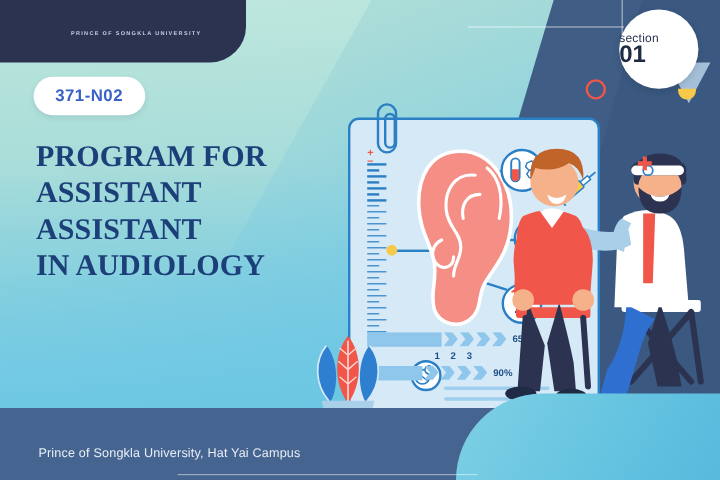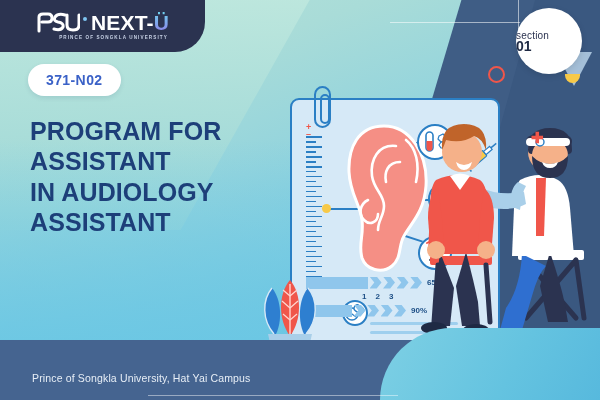--- a/index.html
+++ b/index.html
@@ -87,33 +87,33 @@
   }
 
   
   .headline{
     position:absolute;top:116px;left:30px;z-index:6;
     width:280px;
   }
   .headline div{
     font-size:25px;line-height:1.21;font-weight:700;
     color:#1d3f79;letter-spacing:.1px;
-    font-family:Liberation Sans, sans-serif;
+    font-family:Liberation Serif, serif;
   }
 
   
   .section-badge{
     position:absolute;top:8px;right:18px;z-index:8;
     width:66px;height:66px;border-radius:50%;
     background:#fff;
     display:flex;flex-direction:column;align-items:flex-start;justify-content:center;
     box-shadow:0 2px 6px rgba(0,0,0,.12);
   }
   .section-badge .lbl{font-size:10px;color:#2b3350;letter-spacing:.2px;margin-bottom:-2px;}
-  .section-badge .num{font-size:14px;font-weight:700;color:#1f2a44;line-height:1;}
+  .section-badge .num{font-size:20px;font-weight:700;color:#1f2a44;line-height:1;}
   .badge-cone{
     position:absolute;top:52px;right:8px;z-index:7;
     width:0;height:0;
     border-left:18px solid transparent;
     border-right:18px solid transparent;
     border-top:34px solid rgba(200,226,245,.75);
   }
   .badge-bulb2{
     position:absolute;top:74px;right:20px;z-index:7;
     width:15px;height:9px;border-radius:0 0 9px 9px;background:#f7c948;
@@ -252,43 +252,32 @@
   <div class="bg-mint-wedge"></div>
   <div class="bg-sky-band"></div>
   <div class="bg-right-panel"></div>
   <div class="bg-right-panel-dark"></div>
 
   <div class="hline" style="left:390px;top:22px;width:130px;"></div>
   <div class="vline" style="left:518px;top:0;height:34px;"></div>
   <div class="hline" style="left:0;top:22px;width:190px;opacity:.35;"></div>
 
   <div class="logo-plate">
-    <div class="logo-row">
-      <span class="logo-psu">
-        <svg width="44" height="21" viewBox="0 0 44 21">
-          <path d="M3 19 L3 5 Q3 2 7 2 L12 2 Q16 2 16 6 Q16 10 12 10 L6 10" fill="none" stroke="#ffffff" stroke-width="3" stroke-linecap="round"></path>
-          <path d="M29 3 Q22 1 19 5 Q17 9 22 10 Q28 11 27 15 Q25 19 18 17" fill="none" stroke="#ffffff" stroke-width="3" stroke-linecap="round"></path>
-          <path d="M31 3 L31 13 Q31 18 37 18 Q43 18 43 13 L43 3" fill="none" stroke="#ffffff" stroke-width="3" stroke-linecap="round"></path>
-        </svg>
-      </span>
-      <span class="logo-dot"></span>
-      <span class="logo-next"><span class="c1">NEXT-</span><span class="logo-u">Ü</span></span>
-    </div>
     <div class="logo-sub">PRINCE OF SONGKLA UNIVERSITY</div>
   </div>
 
   <div class="code-pill">
     <span>371-N02</span>
   </div>
 
   <div class="headline">
     <div>PROGRAM FOR</div>
     <div>ASSISTANT</div>
+    <div>ASSISTANT</div>
     <div>IN AUDIOLOGY</div>
-    <div>ASSISTANT</div>
   </div>
 
   <div class="badge-cone"></div>
   <div class="badge-bulb2"></div>
   <div class="section-badge">
     <span class="lbl">section</span>
     <span class="num">01</span>
   </div>
 
   <div class="deco-ring" style="left:488px;top:66px;width:17px;height:17px;"></div>

